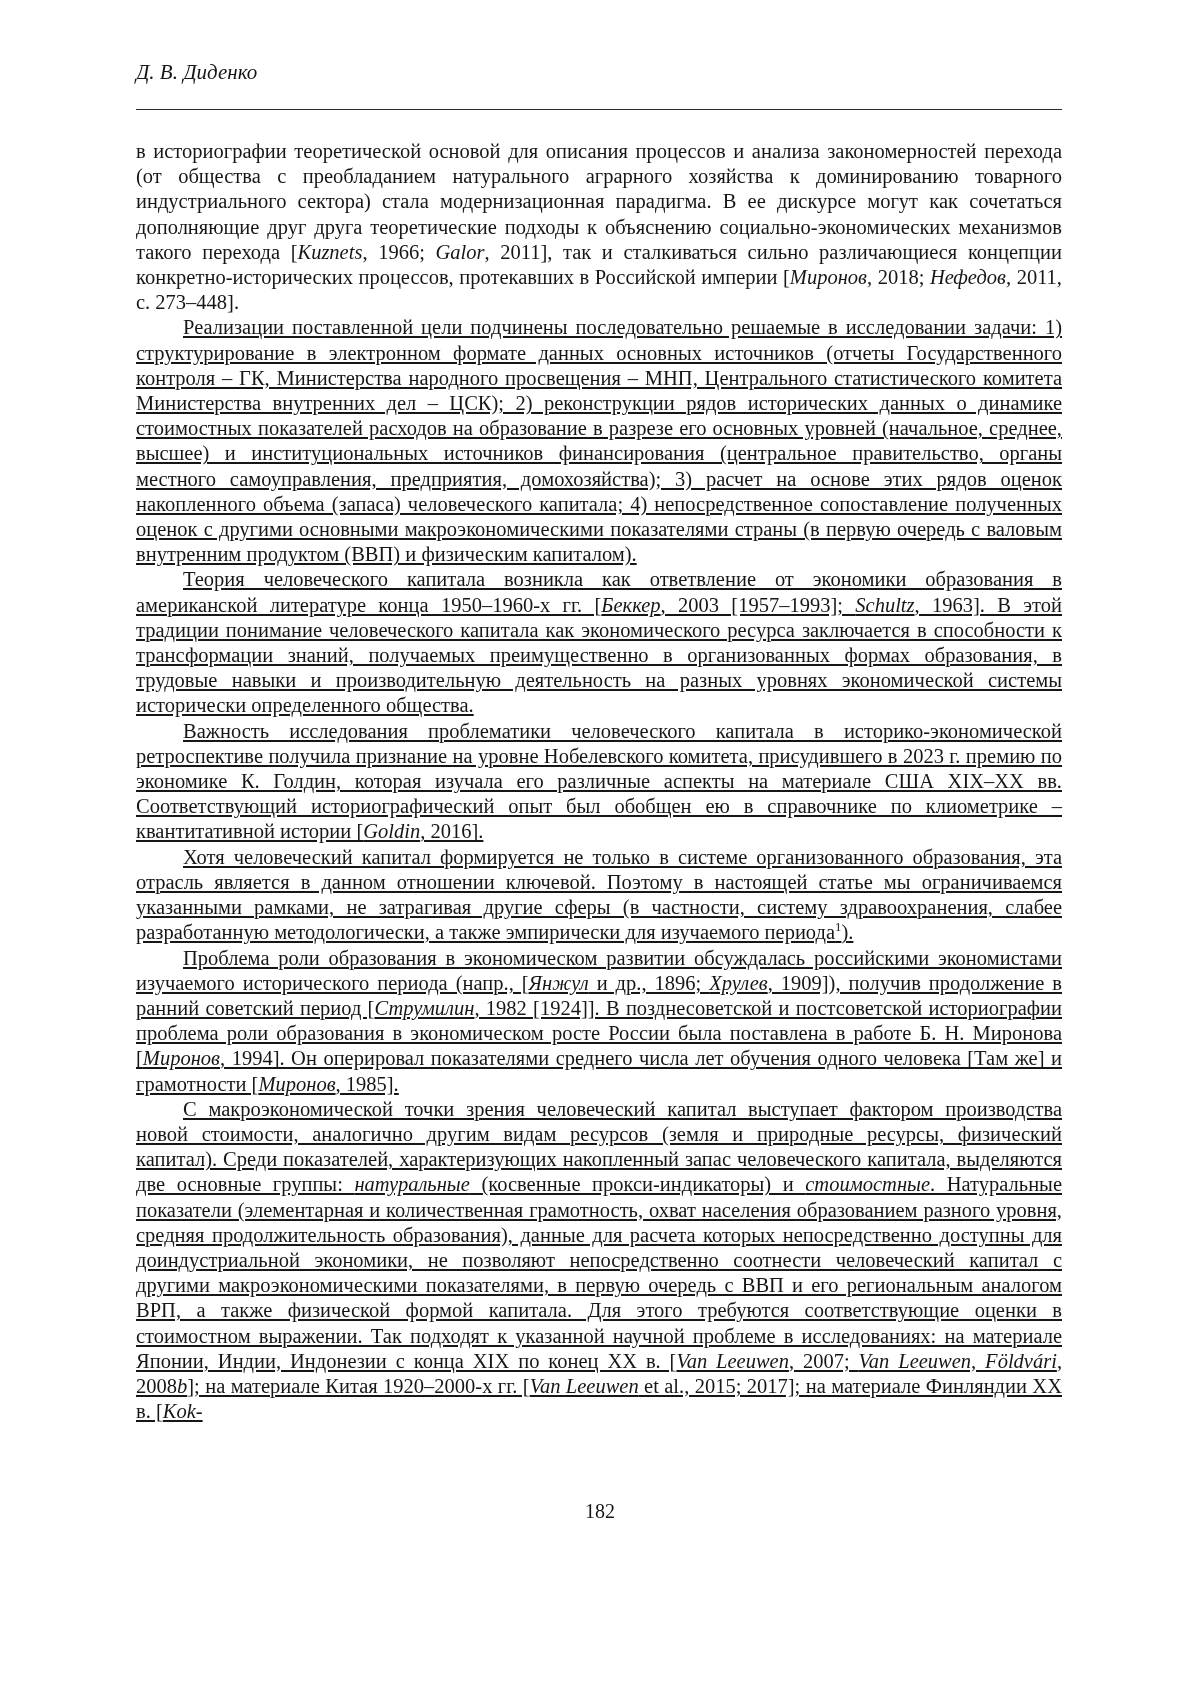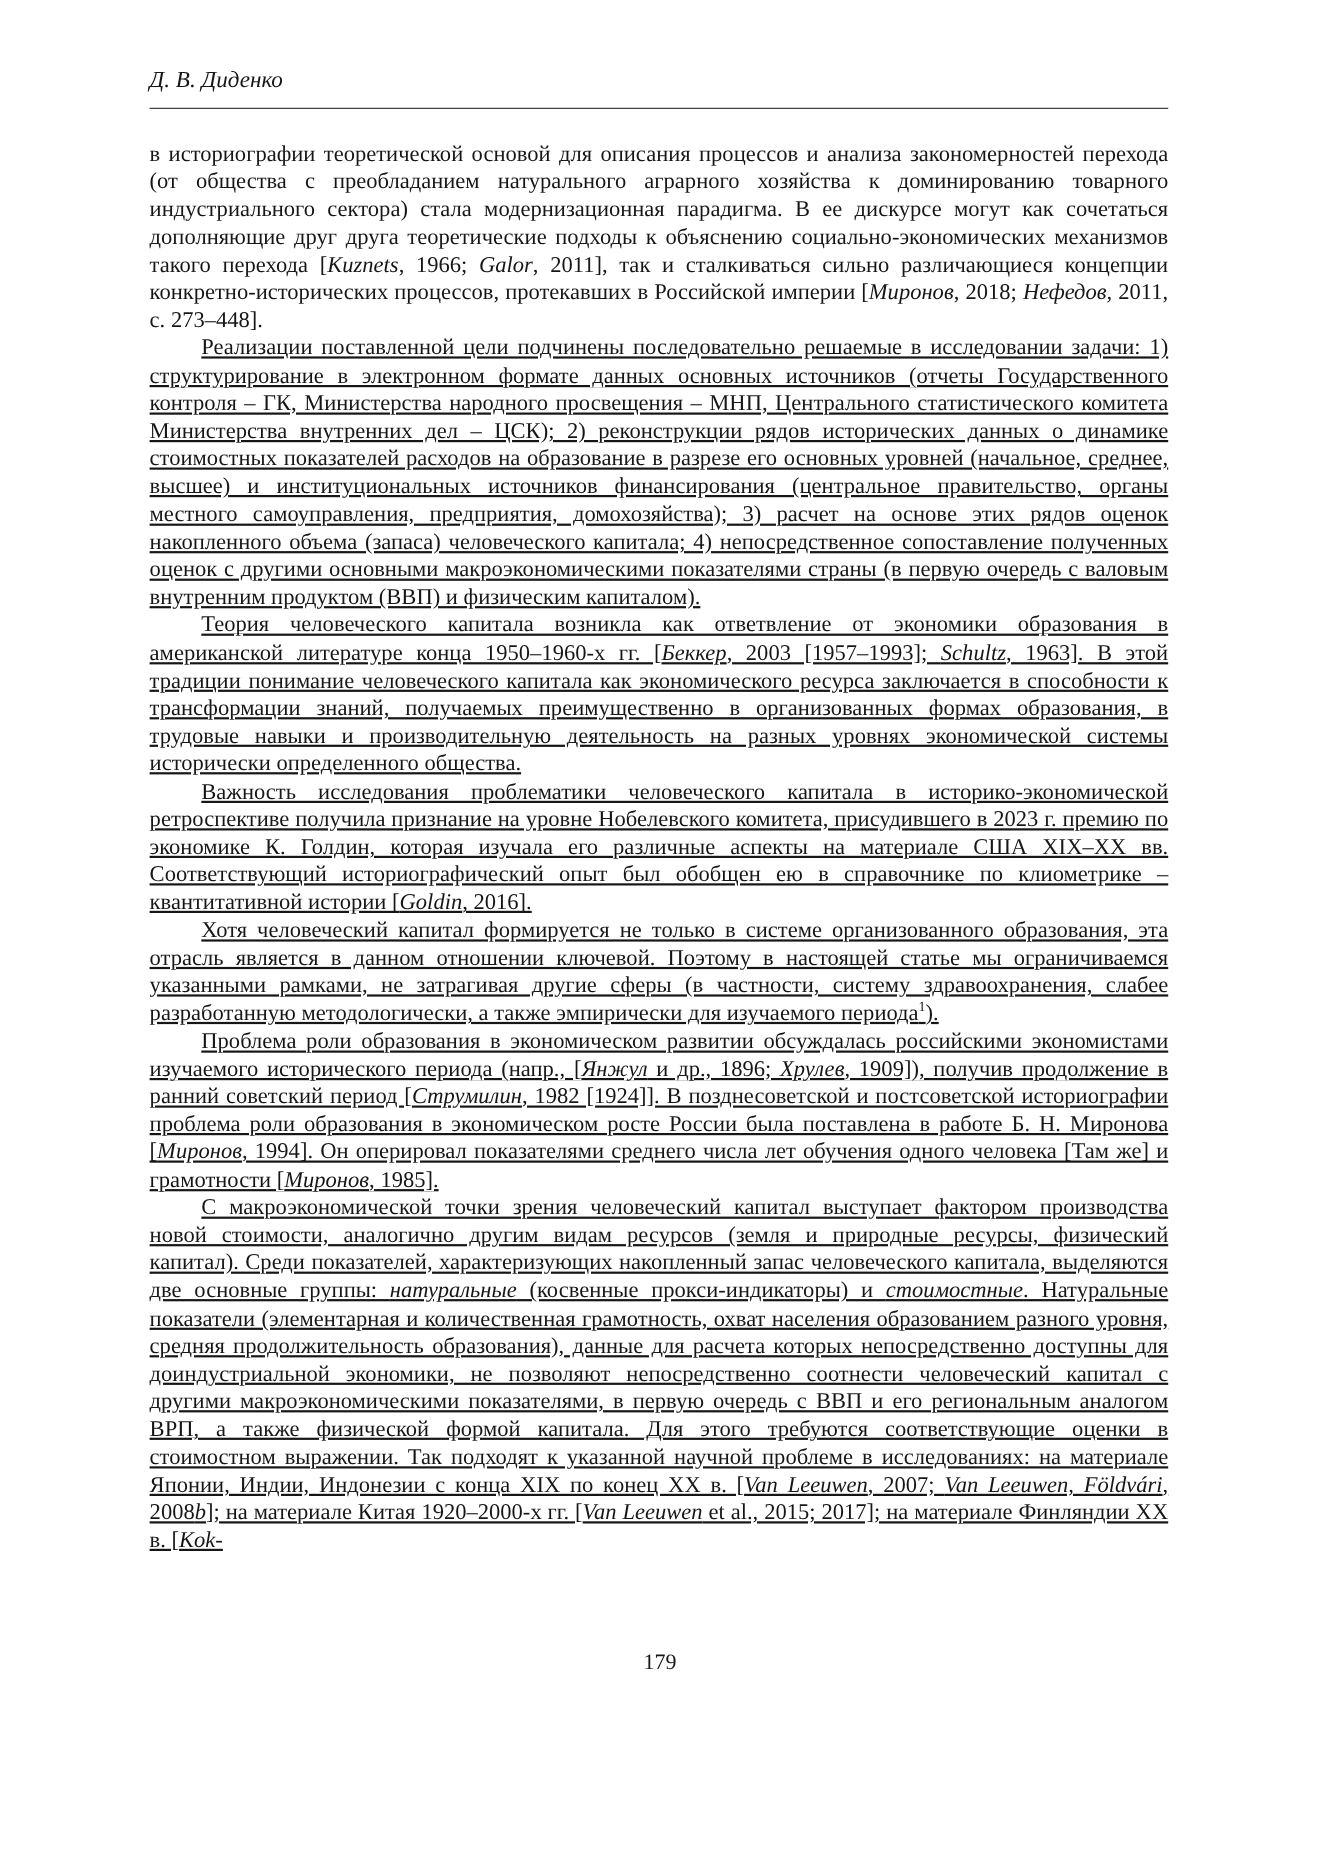--- a/index.html
+++ b/index.html
@@ -9,21 +9,21 @@
     background: #ffffff;
     font-family: "Liberation Serif", serif;
     color: #161616;
   }
   .page { position: relative; width: 1200px; height: 1697px; overflow: hidden; background: #ffffff; }
   .content { position: absolute; left: 136px; top: 60px; width: 926px; }
   .running-head {
     font-style: italic;
     font-size: 21px;
     line-height: 24px;
-    padding-bottom: 14px;
+    padding-bottom: 25px;
     border-bottom: 1.5px solid #2b2b2b;
   }
   .body-text { margin-top: 29px; }
   .para {
     margin: 0;
     font-size: 20.5px;
     line-height: 25.2px;
     text-align: justify;
   }
   .para.indent { text-indent: 47px; text-decoration: underline; }
@@ -48,14 +48,14 @@
     <div class="body-text">
         <p class="para"><span>в историографии теоретической основой для описания процессов и анализа закономерностей перехода (от общества с преобладанием натурального аграрного хозяйства к доминированию товарного индустриального сектора) стала модернизационная парадигма. В ее дискурсе могут как сочетаться дополняющие друг друга теоретические подходы к объяснению социально-экономических механизмов такого перехода [</span><em>Kuznets</em><span>, 1966; </span><em>Galor</em><span>, 2011], так и сталкиваться сильно различающиеся концепции конкретно-исторических процессов, протекавших в Российской империи [</span><em>Миронов</em><span>, 2018; </span><em>Нефедов,</em><span> 2011, с. 273–448].</span></p>
         <p class="para indent"><span>Реализации поставленной цели подчинены последовательно решаемые в исследовании задачи: 1) структурирование в электронном формате данных основных источников (отчеты Государственного контроля – ГК, Министерства народного просвещения – МНП, Центрального статистического комитета Министерства внутренних дел – ЦСК); 2) реконструкции рядов исторических данных о динамике стоимостных показателей расходов на образование в разрезе его основных уровней (начальное, среднее, высшее) и институциональных источников финансирования (центральное правительство, органы местного самоуправления, предприятия, домохозяйства); 3) расчет на основе этих рядов оценок накопленного объема (запаса) человеческого капитала; 4) непосредственное сопоставление полученных оценок с другими основными макроэкономическими показателями страны (в первую очередь с валовым внутренним продуктом (ВВП) и физическим капиталом).</span></p>
         <p class="para indent"><span>Теория человеческого капитала возникла как ответвление от экономики образования в американской литературе конца 1950–1960-х гг. [</span><em>Беккер</em><span>, 2003 [1957–1993]; </span><em>Schultz</em><span>, 1963]. В этой традиции понимание человеческого капитала как экономического ресурса заключается в способности к трансформации знаний, получаемых преимущественно в организованных формах образования, в трудовые навыки и производительную деятельность на разных уровнях экономической системы исторически определенного общества.</span></p>
         <p class="para indent"><span>Важность исследования проблематики человеческого капитала в историко-экономической ретроспективе получила признание на уровне Нобелевского комитета, присудившего в 2023 г. премию по экономике К. Голдин, которая изучала его различные аспекты на материале США XIX–XX вв. Соответствующий историографический опыт был обобщен ею в справочнике по клиометрике – квантитативной истории [</span><em>Goldin</em><span>, 2016].</span></p>
         <p class="para indent"><span>Хотя человеческий капитал формируется не только в системе организованного образования, эта отрасль является в данном отношении ключевой. Поэтому в настоящей статье мы ограничиваемся указанными рамками, не затрагивая другие сферы (в частности, систему здравоохранения, слабее разработанную методологически, а также эмпирически для изучаемого периода</span><sup>1</sup><span>).</span></p>
         <p class="para indent"><span>Проблема роли образования в экономическом развитии обсуждалась российскими экономистами изучаемого исторического периода (напр., [</span><em>Янжул</em><span> и др., 1896; </span><em>Хрулев</em><span>, 1909]), получив продолжение в ранний советский период [</span><em>Струмилин</em><span>, 1982 [1924]]. В позднесоветской и постсоветской историографии проблема роли образования в экономическом росте России была поставлена в работе Б. Н. Миронова [</span><em>Миронов</em><span>, 1994]. Он оперировал показателями среднего числа лет обучения одного человека [Там же] и грамотности [</span><em>Миронов</em><span>, 1985].</span></p>
         <p class="para indent"><span>С макроэкономической точки зрения человеческий капитал выступает фактором производства новой стоимости, аналогично другим видам ресурсов (земля и природные ресурсы, физический капитал). Среди показателей, характеризующих накопленный запас человеческого капитала, выделяются две основные группы: </span><em>натуральные</em><span> (косвенные прокси-индикаторы) и </span><em>стоимостные</em><span>. Натуральные показатели (элементарная и количественная грамотность, охват населения образованием разного уровня, средняя продолжительность образования), данные для расчета которых непосредственно доступны для доиндустриальной экономики, не позволяют непосредственно соотнести человеческий капитал с другими макроэкономическими показателями, в первую очередь с ВВП и его региональным аналогом ВРП, а также физической формой капитала. Для этого требуются соответствующие оценки в стоимостном выражении. Так подходят к указанной научной проблеме в исследованиях: на материале Японии, Индии, Индонезии с конца XIX по конец XX в. [</span><em>Van Leeuwen</em><span>, 2007; </span><em>Van Leeuwen, Földvári</em><span>, 2008</span><em>b</em><span>]; на материале Китая 1920–2000-х гг. [</span><em>Van Leeuwen</em><span> et al., 2015; 2017]; на материале Финляндии XX в. [</span><em>Kok-</em></p>
       </div>
   </div>
-  <div class="page-number">179</div>
+  <div class="page-number">182</div>
 </div>
 
 </body></html>

